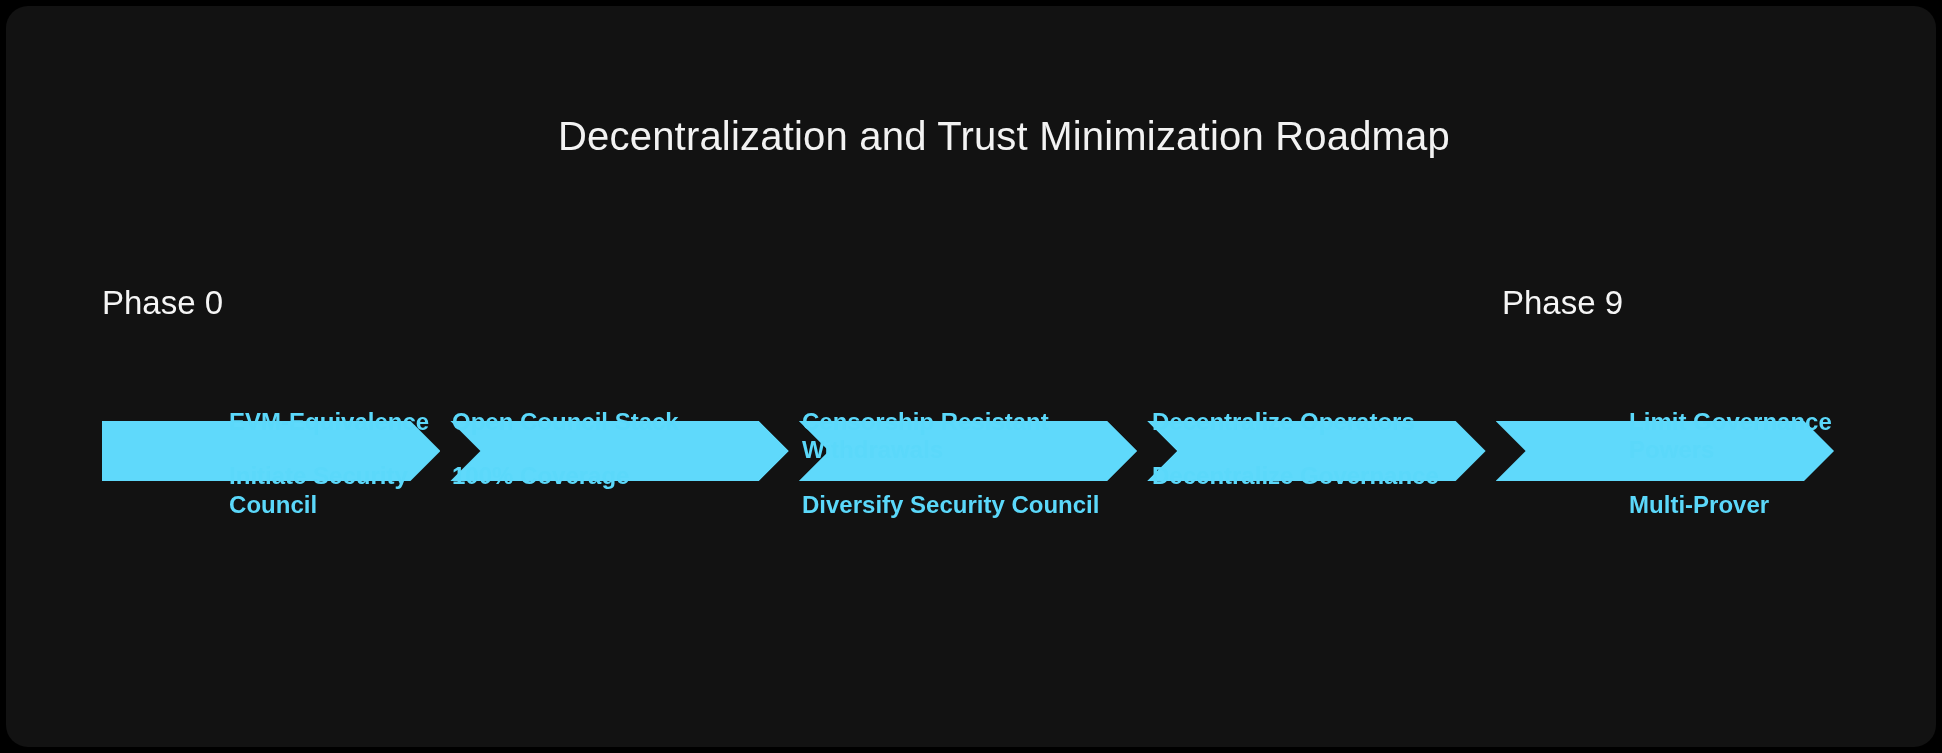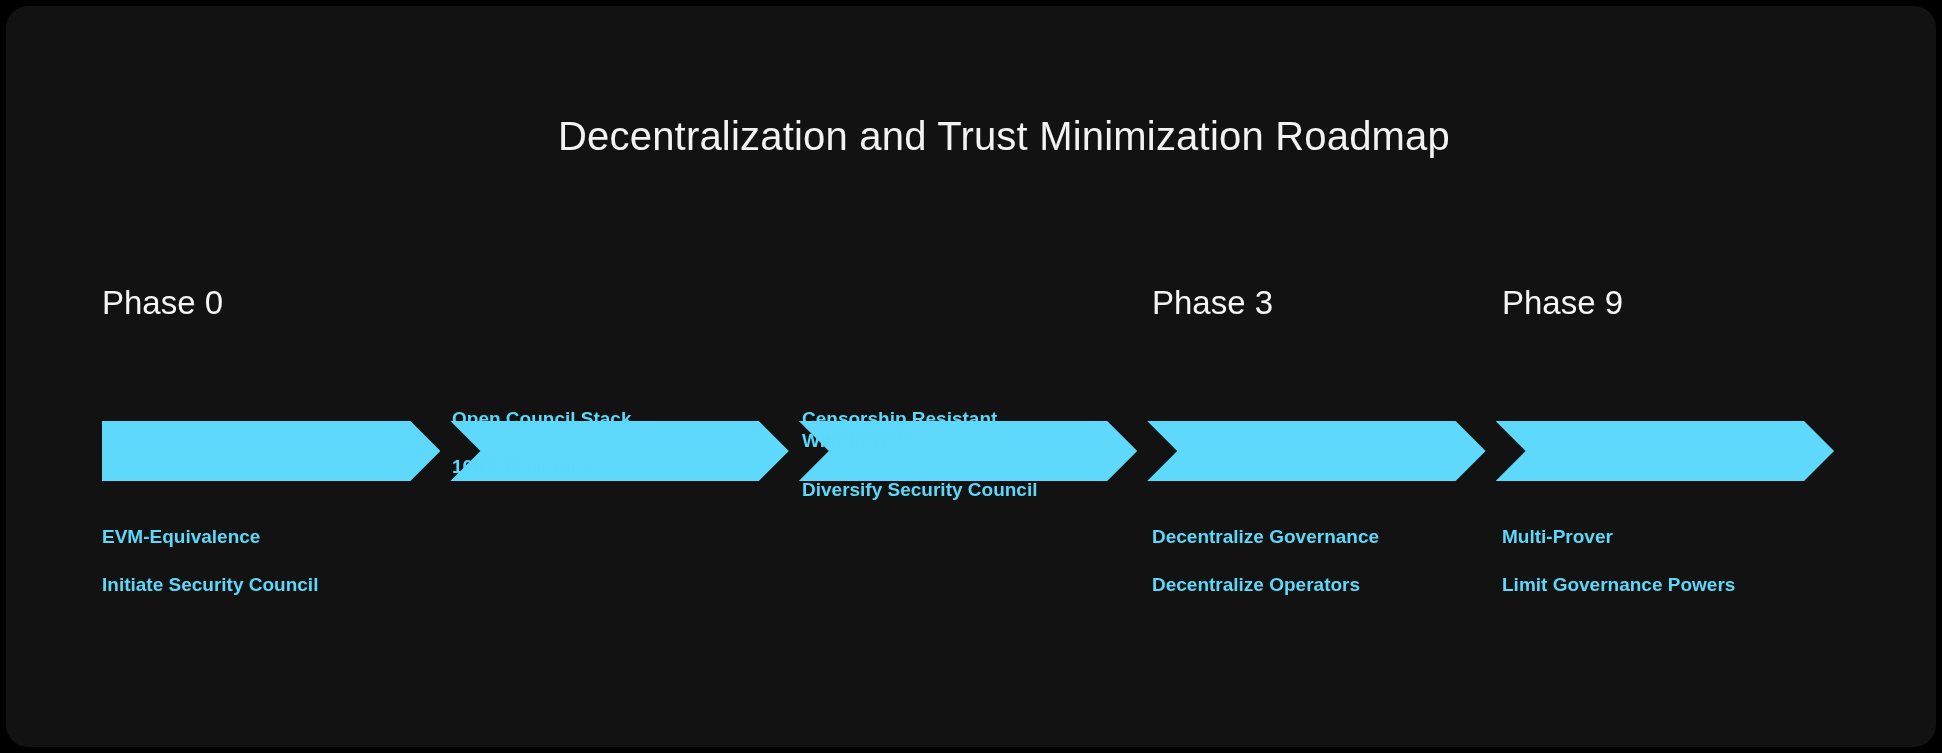--- a/index.html
+++ b/index.html
@@ -57,21 +57,21 @@
     height: 400px;
     display: grid;
     grid-template-columns: repeat(5, 1fr);
     grid-template-rows: auto 1fr;
     column-gap: 0;
   }
 
   .phase-col {
     position: relative;
     display: flex;
-    flex-direction: column;
+    flex-direction: row;
   }
 
   .phase-label {
     color: #f5f5f5;
     font-size: 33px;
     font-weight: 400;
     line-height: 1;
     padding-left: 6px;
     height: 118px;
     white-space: nowrap;
@@ -111,21 +111,21 @@
   .items {
     position: relative;
     margin-top: 122px;
     padding-left: 6px;
     display: flex;
     flex-direction: column;
   }
 
   .item {
     color: #5bd8fa;
-    font-size: 19px;
+    font-size: 24px;
     font-weight: bold;
     line-height: 1.18;
     margin-bottom: 26px;
     max-width: 300px;
   }
 </style>
 </head>
 <body>
 
 <div id="canvas">
@@ -159,30 +159,29 @@
       </div>
 
       <div class="phase-col">
         <div class="items">
           <div class="item">Censorship Resistant Withdrawals</div>
           <div class="item">Diversify Security Council</div>
         </div>
       </div>
 
       <div class="phase-col">
-        <div class="phase-label">Phase 3</div>
         <div class="items">
+          <div class="item">Decentralize Operators</div>
           <div class="item">Decentralize Governance</div>
-          <div class="item">Decentralize Operators</div>
         </div>
       </div>
 
       <div class="phase-col">
         <div class="phase-label">Phase 9</div>
         <div class="items">
+          <div class="item">Limit Governance Powers</div>
           <div class="item">Multi-Prover</div>
-          <div class="item">Limit Governance Powers</div>
         </div>
       </div>
 
     </div>
   </div>
 </div>
 
 </body></html>

